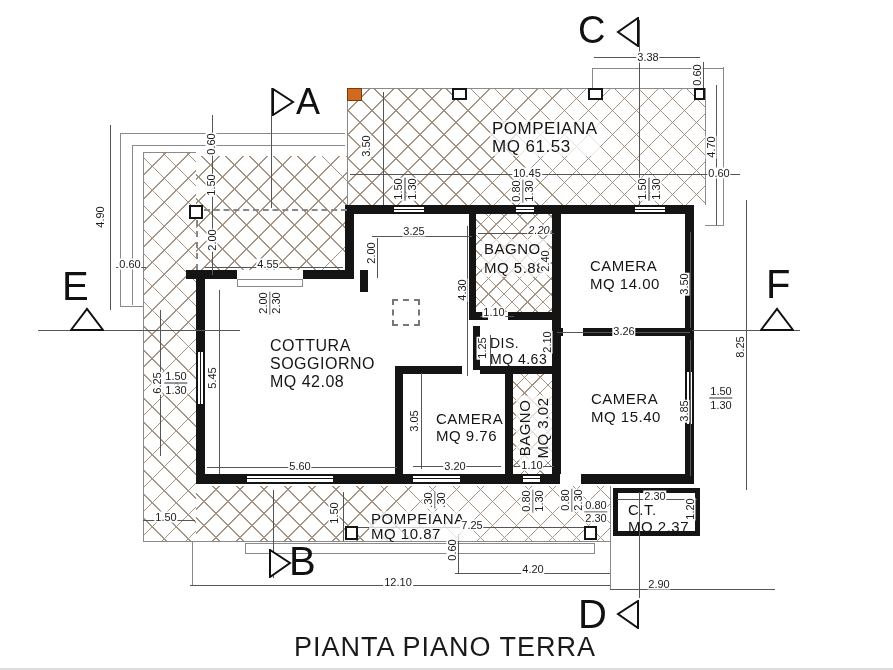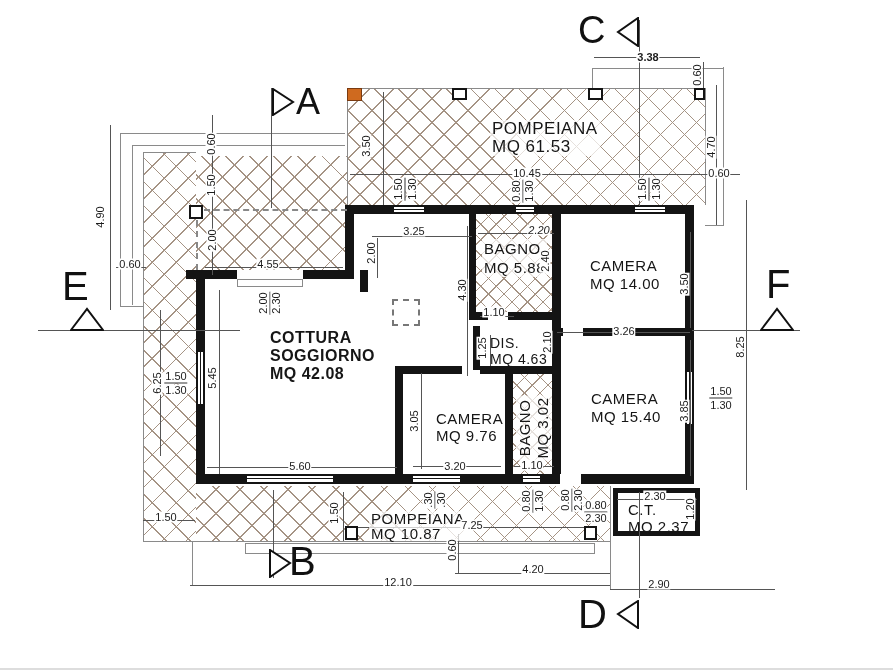--- a/index.html
+++ b/index.html
@@ -176,21 +176,21 @@
     <div>MQ 61.53</div>
   </div>
   <div class="room-label" style="left:482px;top:239px;line-height:19px;font-size:15px;">
     <div>BAGNO</div>
     <div>MQ 5.88</div>
   </div>
   <div class="room-label" style="left:588px;top:257px;line-height:18px;font-size:15px;">
     <div>CAMERA</div>
     <div>MQ 14.00</div>
   </div>
-  <div class="room-label" style="left:268px;top:329px;line-height:18px;font-size:16px;background:none;font-weight:bold;">
+  <div class="room-label" style="left:268px;top:337px;line-height:18px;font-size:16px;background:none;">
     <div>COTTURA</div>
     <div>SOGGIORNO</div>
     <div>MQ 42.08</div>
   </div>
   <div class="room-label" style="left:488px;top:335px;line-height:16px;font-size:14px;background:none;">
     <div>DIS.</div>
     <div>MQ 4.63</div>
   </div>
   <div class="room-label" style="left:434px;top:410px;line-height:17px;font-size:15px;background:none;">
     <div>CAMERA</div>
@@ -237,21 +237,21 @@
   <svg class="sec-tri" style="left:70px;top:307px;" width="34" height="24">
       <polygon points="1,23 33,23 17,2" fill="#fff" stroke="#111" stroke-width="2"></polygon>
     </svg>
 
   <div class="sec-letter" style="left:766px;top:264px;font-size:40px;">F</div>
   <svg class="sec-tri" style="left:760px;top:307px;" width="34" height="24">
       <polygon points="1,23 33,23 17,2" fill="#fff" stroke="#111" stroke-width="2"></polygon>
     </svg>
 
   <div id="dims-layer">
-      <div class="dim" style="left: 648px; top: 57px; font-weight: bold;">3.38</div>
+      <div class="dim" style="left: 648px; top: 57px;">3.38</div>
       <div class="dim rot" style="left: 697px; top: 75px;">0.60</div>
       <div class="dim rot" style="left: 711px; top: 147px;">4.70</div>
       <div class="dim" style="left: 719px; top: 173px;">0.60</div>
       <div class="dim" style="left: 527px; top: 173px;">10.45</div>
       <div class="dim rot" style="left: 366px; top: 146px;">3.50</div>
       <div class="dim rot pf" style="left: 399px; top: 189px;">1.50</div>
       <div class="dim rot" style="left: 412px; top: 189px;">1.30</div>
       <div class="dim rot pf" style="left: 517px; top: 191px;">0.80</div>
       <div class="dim rot" style="left: 529px; top: 191px;">1.30</div>
       <div class="dim rot pf" style="left: 643px; top: 189px;">1.50</div>
@@ -298,13 +298,14 @@
       <div class="dim pf" style="left: 596px; top: 506px;">0.80</div>
       <div class="dim" style="left: 596px; top: 518px;">2.30</div>
       <div class="dim" style="left: 655px; top: 496px;">2.30</div>
       <div class="dim rot" style="left: 690px; top: 509px;">1.20</div>
       <div class="dim" style="left: 533px; top: 569px;">4.20</div>
       <div class="dim" style="left: 398px; top: 582px;">12.10</div>
       <div class="dim" style="left: 659px; top: 584px;">2.90</div>
       <div class="dim" style="left: 166px; top: 517px;">1.50</div>
     </div>
 
+  <div id="title">PIANTA PIANO TERRA</div>
 </div>
 
 </body></html>

